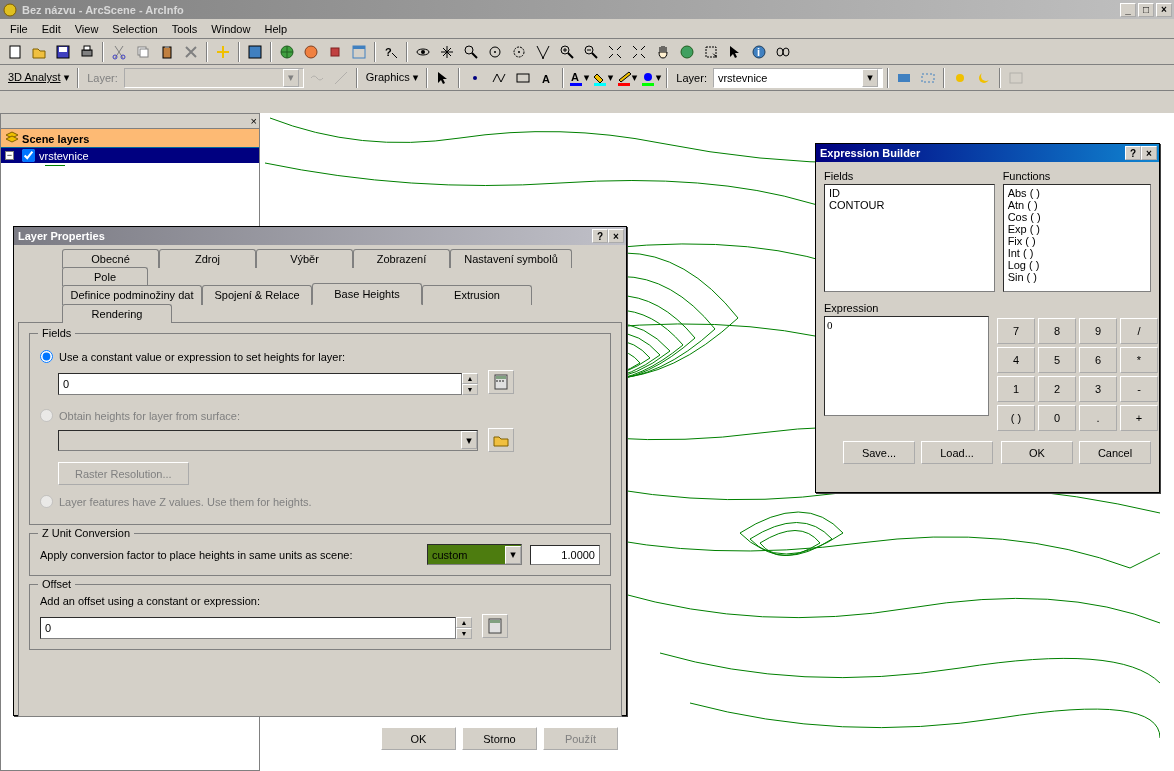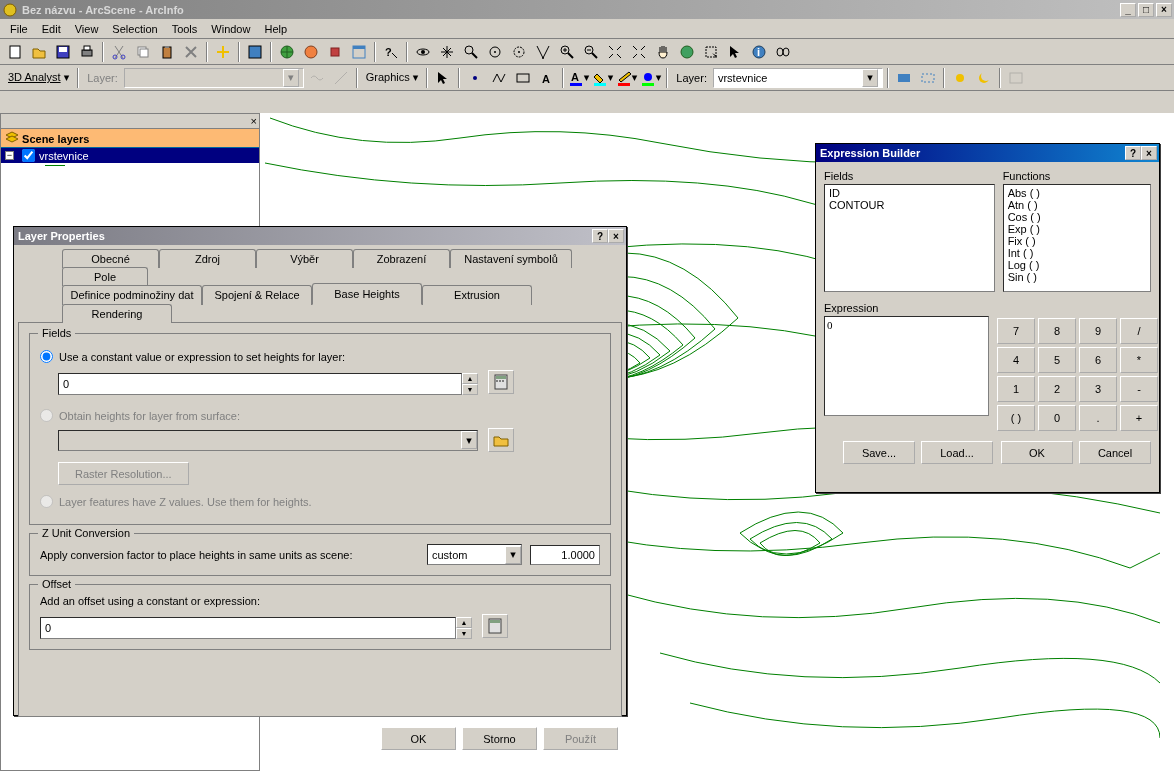--- a/index.html
+++ b/index.html
@@ -59,21 +59,21 @@
 .spin-input { display: flex; margin-left: 18px; margin-top: 4px; }
 .spin-input input { flex: 1; border: 1px inset #808080; padding: 2px 4px; height: 22px; background:#fff; }
 .spin-input .spins { display:flex; flex-direction: column; width: 16px; }
 .spin-input .spins button { height: 11px; font-size: 7px; border: 1px outset #fff; background:#d4d0c8; }
 .calc-btn { width: 26px; height: 24px; border: 1px outset #fff; margin-left: 10px; display:inline-flex; align-items:center; justify-content:center; }
 .btn { border: 1px outset #fff; background: #d4d0c8; padding: 3px 16px; min-width: 75px; text-align:center; height: 23px; display:inline-flex; align-items:center; justify-content:center; }
 .btn.disabled { color: #808080; }
 .btns-row { display:flex; gap: 6px; justify-content: flex-end; padding: 6px 8px; }
 .inline-row { display: flex; align-items: center; gap: 8px; }
 .text-input-white { background: #fff; border: 1px inset #808080; padding: 2px 4px; height: 20px; }
-.select-box { border: 1px inset #808080; background: #ffffff; display:flex; align-items:center; height: 21px; padding-left: 4px; }
+.select-box { border: 1px inset #808080; background: #4d7c0f; display:flex; align-items:center; height: 21px; padding-left: 4px; }
 
 
 #dlg-expr { left: 815px; top: 143px; width: 345px; height: 350px; }
 #dlg-expr .body-grid { padding: 8px; }
 #dlg-expr .cols { display: flex; gap: 8px; }
 #dlg-expr .list { background: #fff; border: 1px inset #808080; height: 108px; overflow: auto; padding: 2px; }
 #dlg-expr .list div { padding: 0 2px; cursor: default; white-space:nowrap;}
 #dlg-expr .label { margin-bottom: 2px; display:block; }
 #dlg-expr textarea { width: 165px; height: 100px; border: 1px inset #808080; padding: 2px; resize: none; background:#fff; font-family: Tahoma; font-size:11px; }
 .keypad { display: grid; grid-template-columns: repeat(4, 38px); grid-auto-rows: 26px; gap: 3px; }

